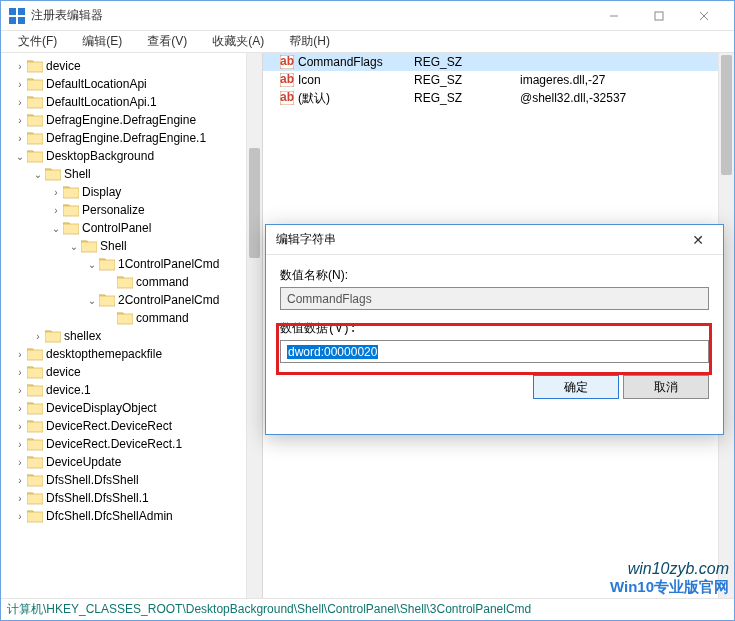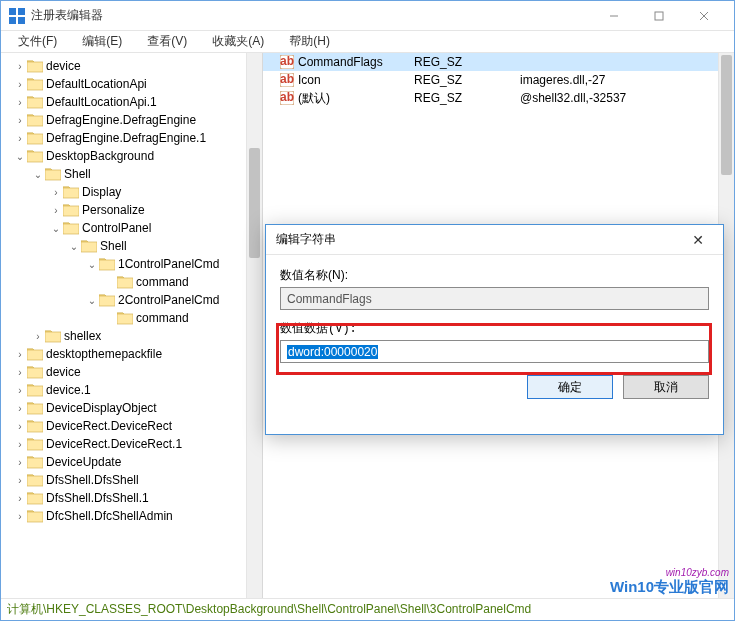--- a/index.html
+++ b/index.html
@@ -28,35 +28,35 @@
   .col-type { width: 106px; }
   .col-data { flex: 1; border-right: none !important; }
   .listbody { flex: 1; overflow: auto; position: relative; }
   .listrow { display: flex; height: 18px; align-items: center; }
   .listrow .cell { padding: 0 17px; display: flex; align-items: center; }
   .listrow .cell.col-name { width: 134px; }
   .listrow .cell.col-type { width: 106px; }
   .listrow .cell.col-data { flex: 1; }
   .listrow.selected { background: #cde8ff; }
   .val-icon { width: 14px; height: 14px; margin-right: 4px; flex-shrink: 0; }
-  .statusbar { height: 22px; border-top: 1px solid #e5e5e5; display: flex; align-items: center; padding: 0 6px; color: #4d7c0f; background: #fff; font-size: 12px; white-space: nowrap; overflow: hidden; }
+  .statusbar { height: 22px; border-top: 1px solid #e5e5e5; display: flex; align-items: center; padding: 0 6px; color: #0f766e; background: #fff; font-size: 12px; white-space: nowrap; overflow: hidden; }
   .watermark { position: absolute; right: 6px; bottom: 24px; text-align: right; pointer-events: none; }
-  .watermark .wm1 { color: #a21caf; font-size: 10px; font-style: italic; margin-top: 16px; }
+  .watermark .wm1 { color: #0c4a6e; font-size: 16px; font-style: italic; margin-top: 16px; }
   .watermark .wm2 { color: #2a7ad4; font-size: 15px; font-weight: bold; text-shadow: 0 0 2px #fff; }
   
   .dialog { position: absolute; left: 265px; top: 224px; width: 459px; height: 211px; border: 1px solid #4a91d6; background: #fff; box-shadow: 0 4px 20px rgba(0,0,0,.25); display: flex; flex-direction: column; }
   .dlg-title { height: 30px; display: flex; align-items: center; padding: 0 10px; border-bottom: 1px solid #e5e5e5; }
   .dlg-title .t { flex: 1; color: #000; }
   .dlg-title .x { width: 30px; text-align: center; font-size: 14px; color: #333; }
   .dlg-body { flex: 1; padding: 8px 14px 10px 14px; display: flex; flex-direction: column; }
   .dlg-label { margin: 4px 0 3px 0; color: #000; }
   .dlg-field { border: 1px solid #8a8a8a; height: 23px; padding: 2px 6px; background: #fff; color: #000; display: flex; align-items: center; }
   .dlg-field.readonly { background: #f0f0f0; color: #555; }
   .dlg-field .sel { background: #0078d7; color: #fff; padding: 0 1px; }
-  .dlg-buttons { display: flex; justify-content: flex-end; gap: 10px; margin-top: 12px; }
+  .dlg-buttons { display: flex; justify-content: flex-end; gap: 4px; margin-top: 12px; }
   .dlg-btn { width: 86px; height: 24px; border: 1px solid #8a8a8a; background: #e1e1e1; display: flex; align-items: center; justify-content: center; }
   .dlg-btn.primary { border: 1px solid #2a7ad4; background: #e5f1fb; }
   .redbox { position: absolute; border: 3px solid #e02020; pointer-events: none; }
   .scrollbar-v { position: absolute; right: 0; top: 0; bottom: 0; width: 16px; background: #f0f0f0; border-left: 1px solid #e5e5e5; }
   .scrollbar-v .thumb { position: absolute; left: 2px; right: 2px; background: #c2c2c2; border-radius: 2px; }
 </style>
 </head>
 <body>
 
 <div class="window">

